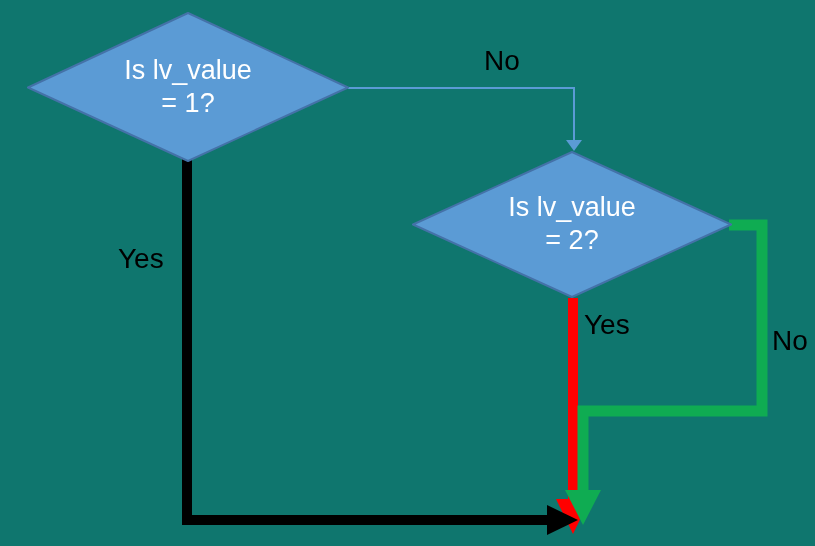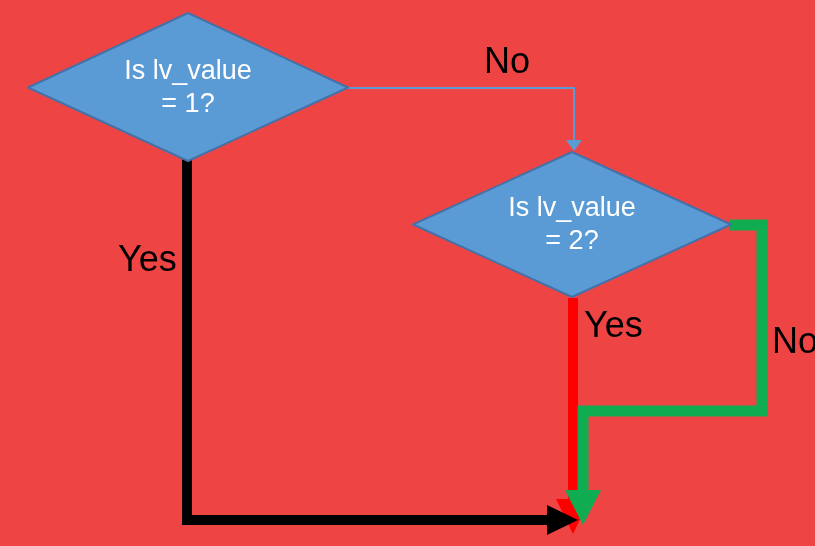--- a/index.html
+++ b/index.html
@@ -1,20 +1,20 @@
 <!DOCTYPE html>
 <html><head>
 <meta charset="utf-8">
 <style>
   html, body { margin: 0; padding: 0; background: #ffffff; }
   #canvas {
     position: relative;
     width: 815px;
     height: 546px;
-    background: #ef4444;
+    background: #0f766e;
     overflow: hidden;
     font-family: "Liberation Sans", sans-serif;
   }
   #flow-svg { position: absolute; left: 0; top: 0; }
 
   
   .node-shape { stroke: #4472A8; stroke-width: 2; stroke-linejoin: round; }
 
   
   .edge-thin-blue  { stroke: #5B9BD5; stroke-width: 2;  fill: none; }
@@ -36,21 +36,21 @@
     font-size: 27px;
     line-height: 33px;
     pointer-events: none;
   }
   .node-label span { display: block; }
 
   
   .edge-label {
     position: absolute;
     color: #000000;
-    font-size: 36px;
+    font-size: 28px;
     line-height: 30px;
     white-space: nowrap;
   }
   #lbl-no1  { left: 484px; top: 46px;  }
   #lbl-yes1 { left: 118px; top: 244px; }
   #lbl-yes2 { left: 584px; top: 310px; }
   #lbl-no2  { left: 772px; top: 326px; }
 
   #decision1-label { left: 68px;  top: 54px;  }
   #decision2-label { left: 452px; top: 191px; }

